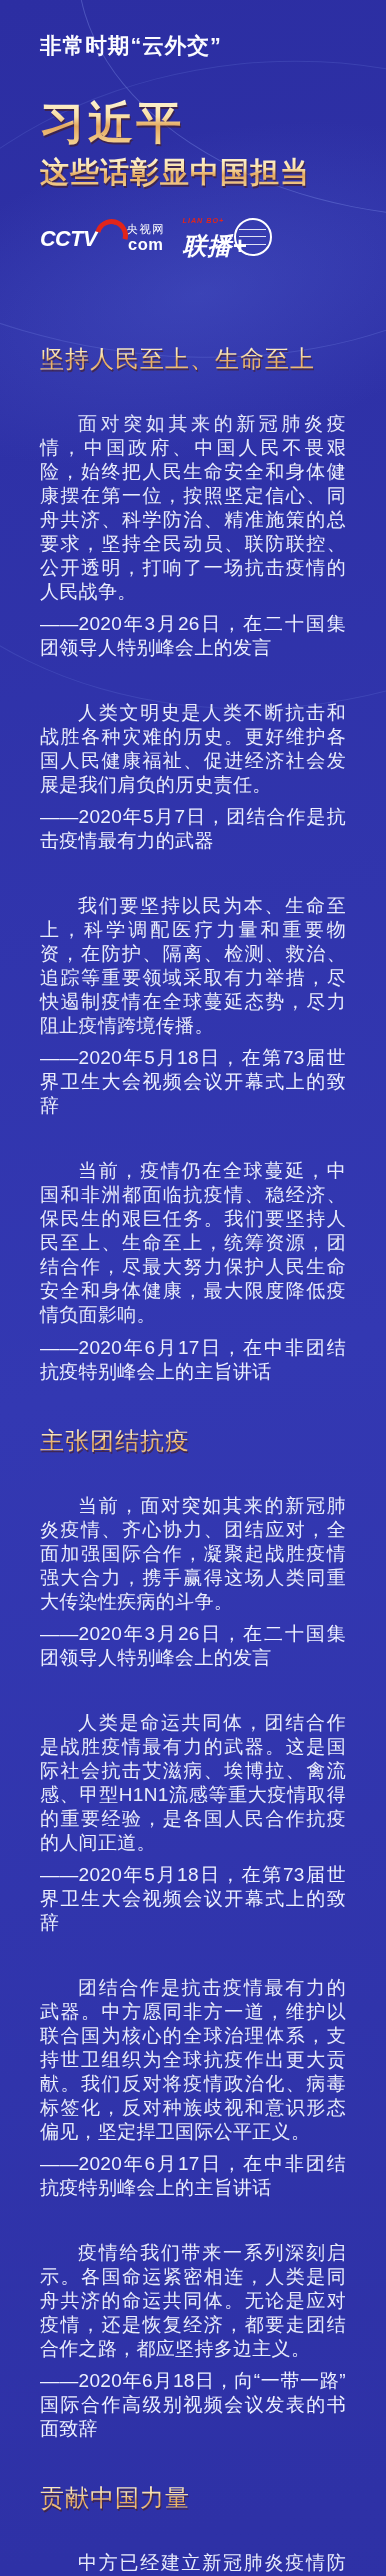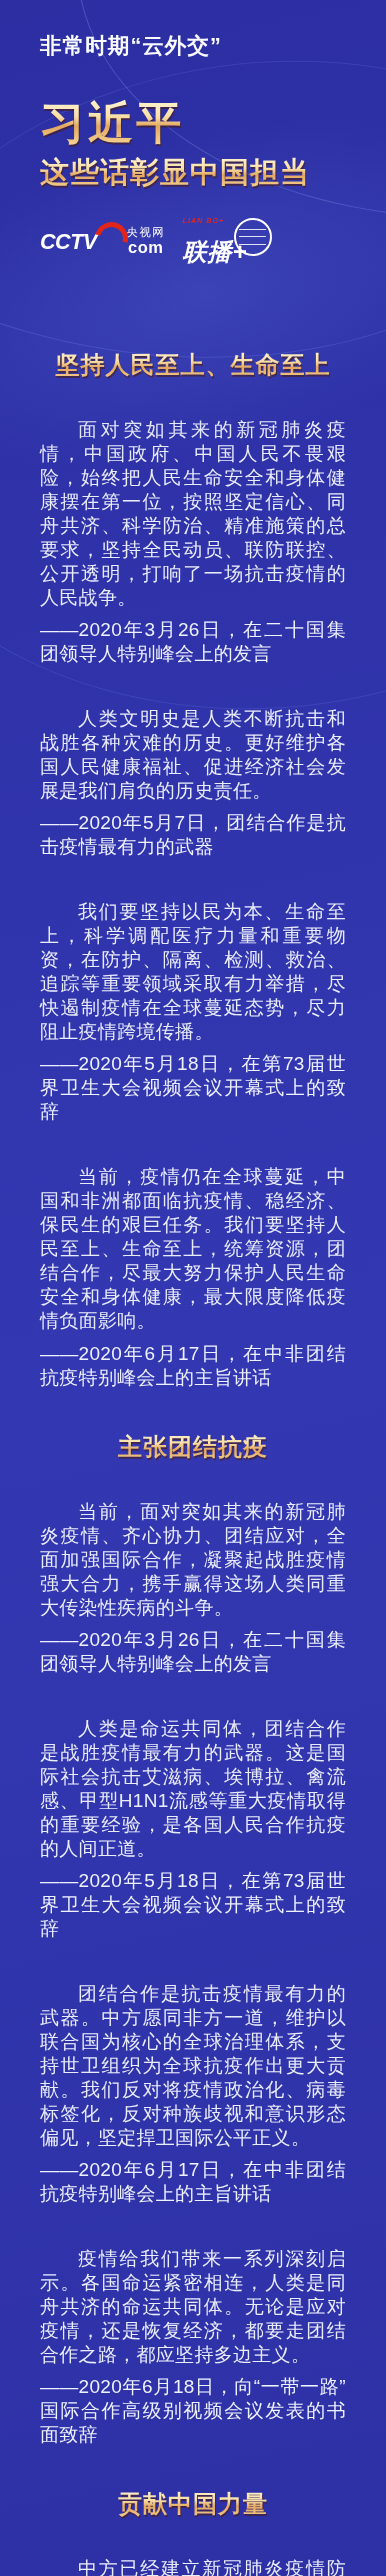--- a/index.html
+++ b/index.html
@@ -41,25 +41,25 @@
   .cctv-arc{width:23px;height:23px;border-radius:50%;border:5.2px solid #e1251b;
     border-bottom-color:transparent;border-left-color:transparent;transform:rotate(-30deg);
     margin:-7.2px 1px 0 -2.1px;}
   .cctv-col{display:flex;flex-direction:column;line-height:1.05;margin-left:-2.1px;text-align:center;}
   .cctv-cn{font-size:11.3px;color:#fff;letter-spacing:1.5px;}
   .cctv-com{font-size:16.5px;color:#fff;font-weight:bold;letter-spacing:0.5px;}
   .lianbo{position:relative;padding-right:24px;}
   .lb-ring{position:absolute;right:0;top:2.1px;width:34px;height:34px;border:2.1px solid #fff;border-radius:50%;}
   .lb-ring i{position:absolute;left:3.1px;right:3.1px;height:0;border-top:1px solid rgba(255,255,255,.85);}
   .lb-ring i.l1{top:9.3px;} .lb-ring i.l2{top:16.5px;} .lb-ring i.l3{top:24px;}
-  .lb-en{font-size:7.2px;font-weight:bold;font-style:italic;color:#e1251b;letter-spacing:1px;margin:0 0 11px;}
+  .lb-en{font-size:7.2px;font-weight:bold;font-style:italic;color:#e1251b;letter-spacing:1px;margin:0 0 5px;}
   .lb-cn{font-size:24px;font-weight:bold;font-style:italic;color:#fff;letter-spacing:1px;position:relative;z-index:1;}
 
   .sections{padding:0 40px;}
-  .section-title{font-size:24px;font-weight:bold;text-align:center;letter-spacing:1px;margin:3.1px 0 37px;}
+  .section-title{font-size:24px;font-weight:normal;letter-spacing:1px;margin:3.1px 0 37px;}
   .quote{font-size:19px;line-height:24px;margin:0 0 8.2px;text-indent:2em;text-align:justify;color:#e9ecfb;letter-spacing:0.3px;}
   .source{font-size:19px;line-height:24px;margin:0 0 41px;text-align:justify;color:#eef1ff;letter-spacing:0.3px;}
 </style>
 </head>
 <body>
 
 <div class="page">
   <div class="wave w1"></div>
   <div class="wave w2"></div>
   <div class="wave w3"></div>

